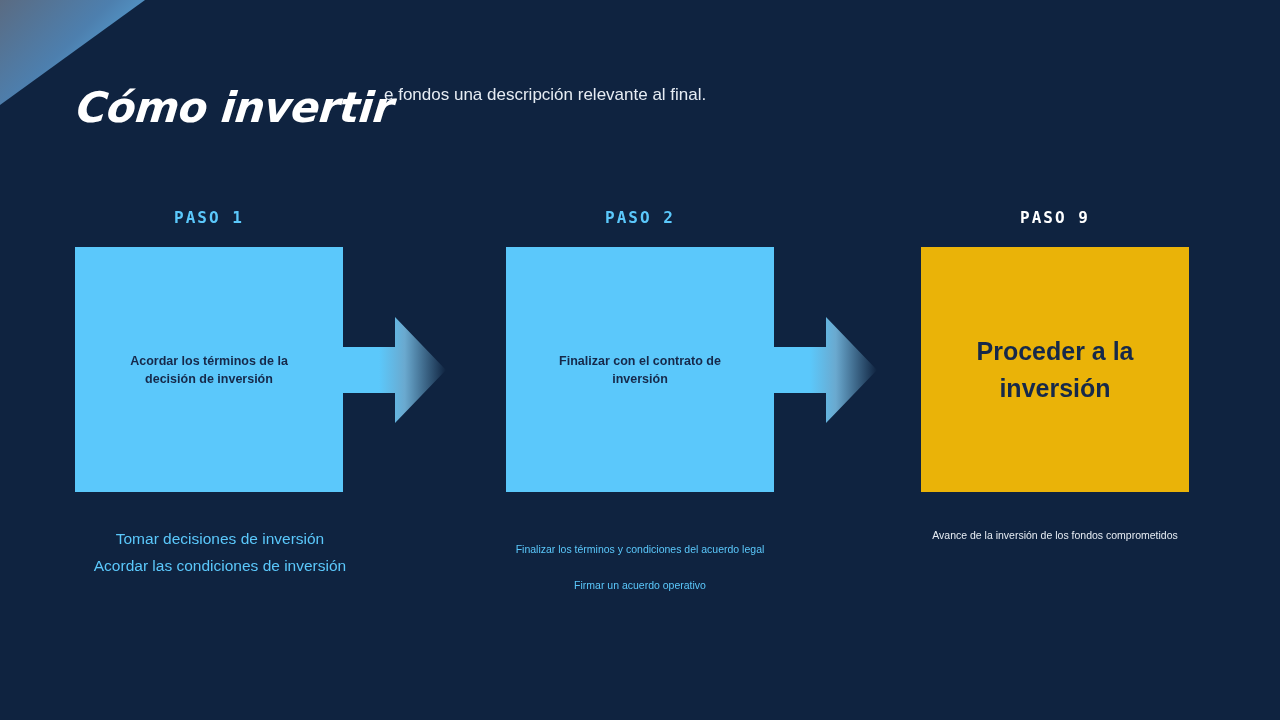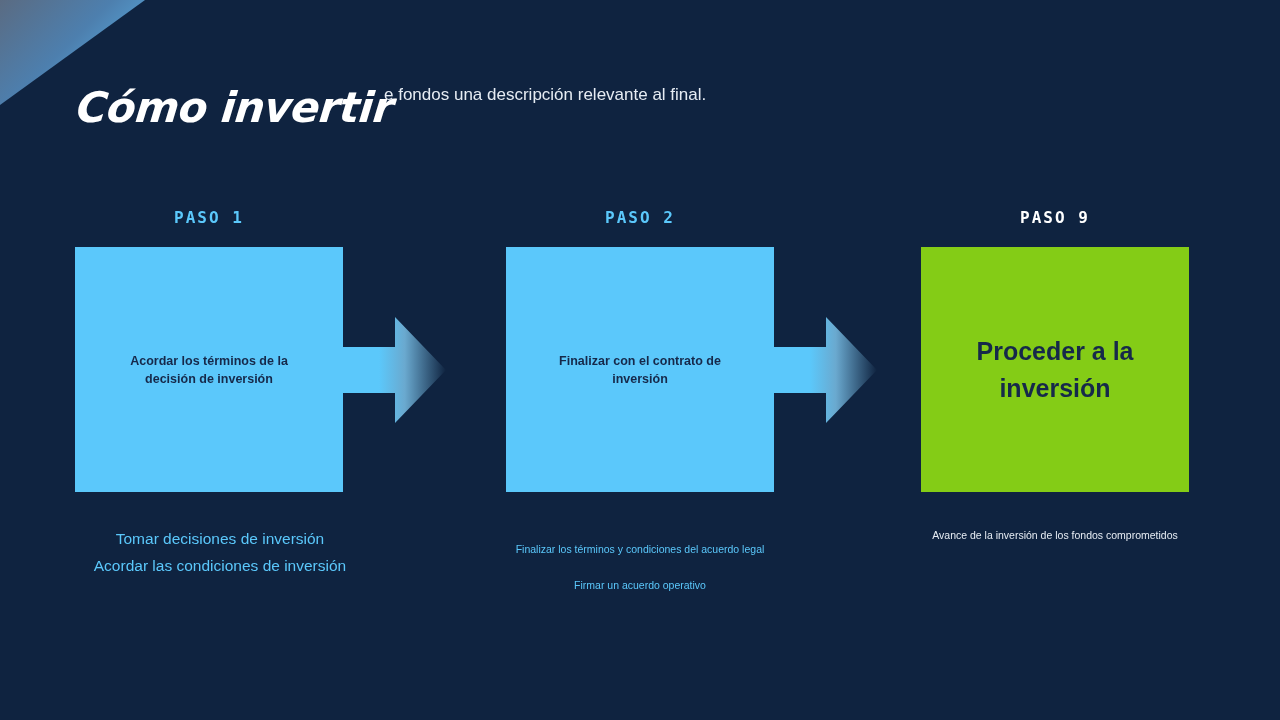--- a/index.html
+++ b/index.html
@@ -26,21 +26,21 @@
     .step-label {
       position: absolute; top: 208px; width: 268px; text-align: center;
       font-family: "DejaVu Sans Mono", monospace; font-weight: bold;
       font-size: 16px; letter-spacing: 2px;
     }
     .box {
       position: absolute; top: 247px; width: 268px; height: 245px;
       display: flex; align-items: center; justify-content: center; text-align: center;
     }
     .box.blue { background: #5bc8fb; }
-    .box.white { background: #84cc16; }
+    .box.white { background: #eab308; }
     .box-text-small {
       font-weight: bold; font-size: 12.5px; line-height: 18px; color: #16294a; width: 190px;
     }
     .box-text-large {
       font-weight: bold; font-size: 25px; line-height: 37px; color: #16294a; width: 180px;
     }
     .arrow {
       position: absolute; top: 317px; width: 103px; height: 106px;
     }
     .desc {

